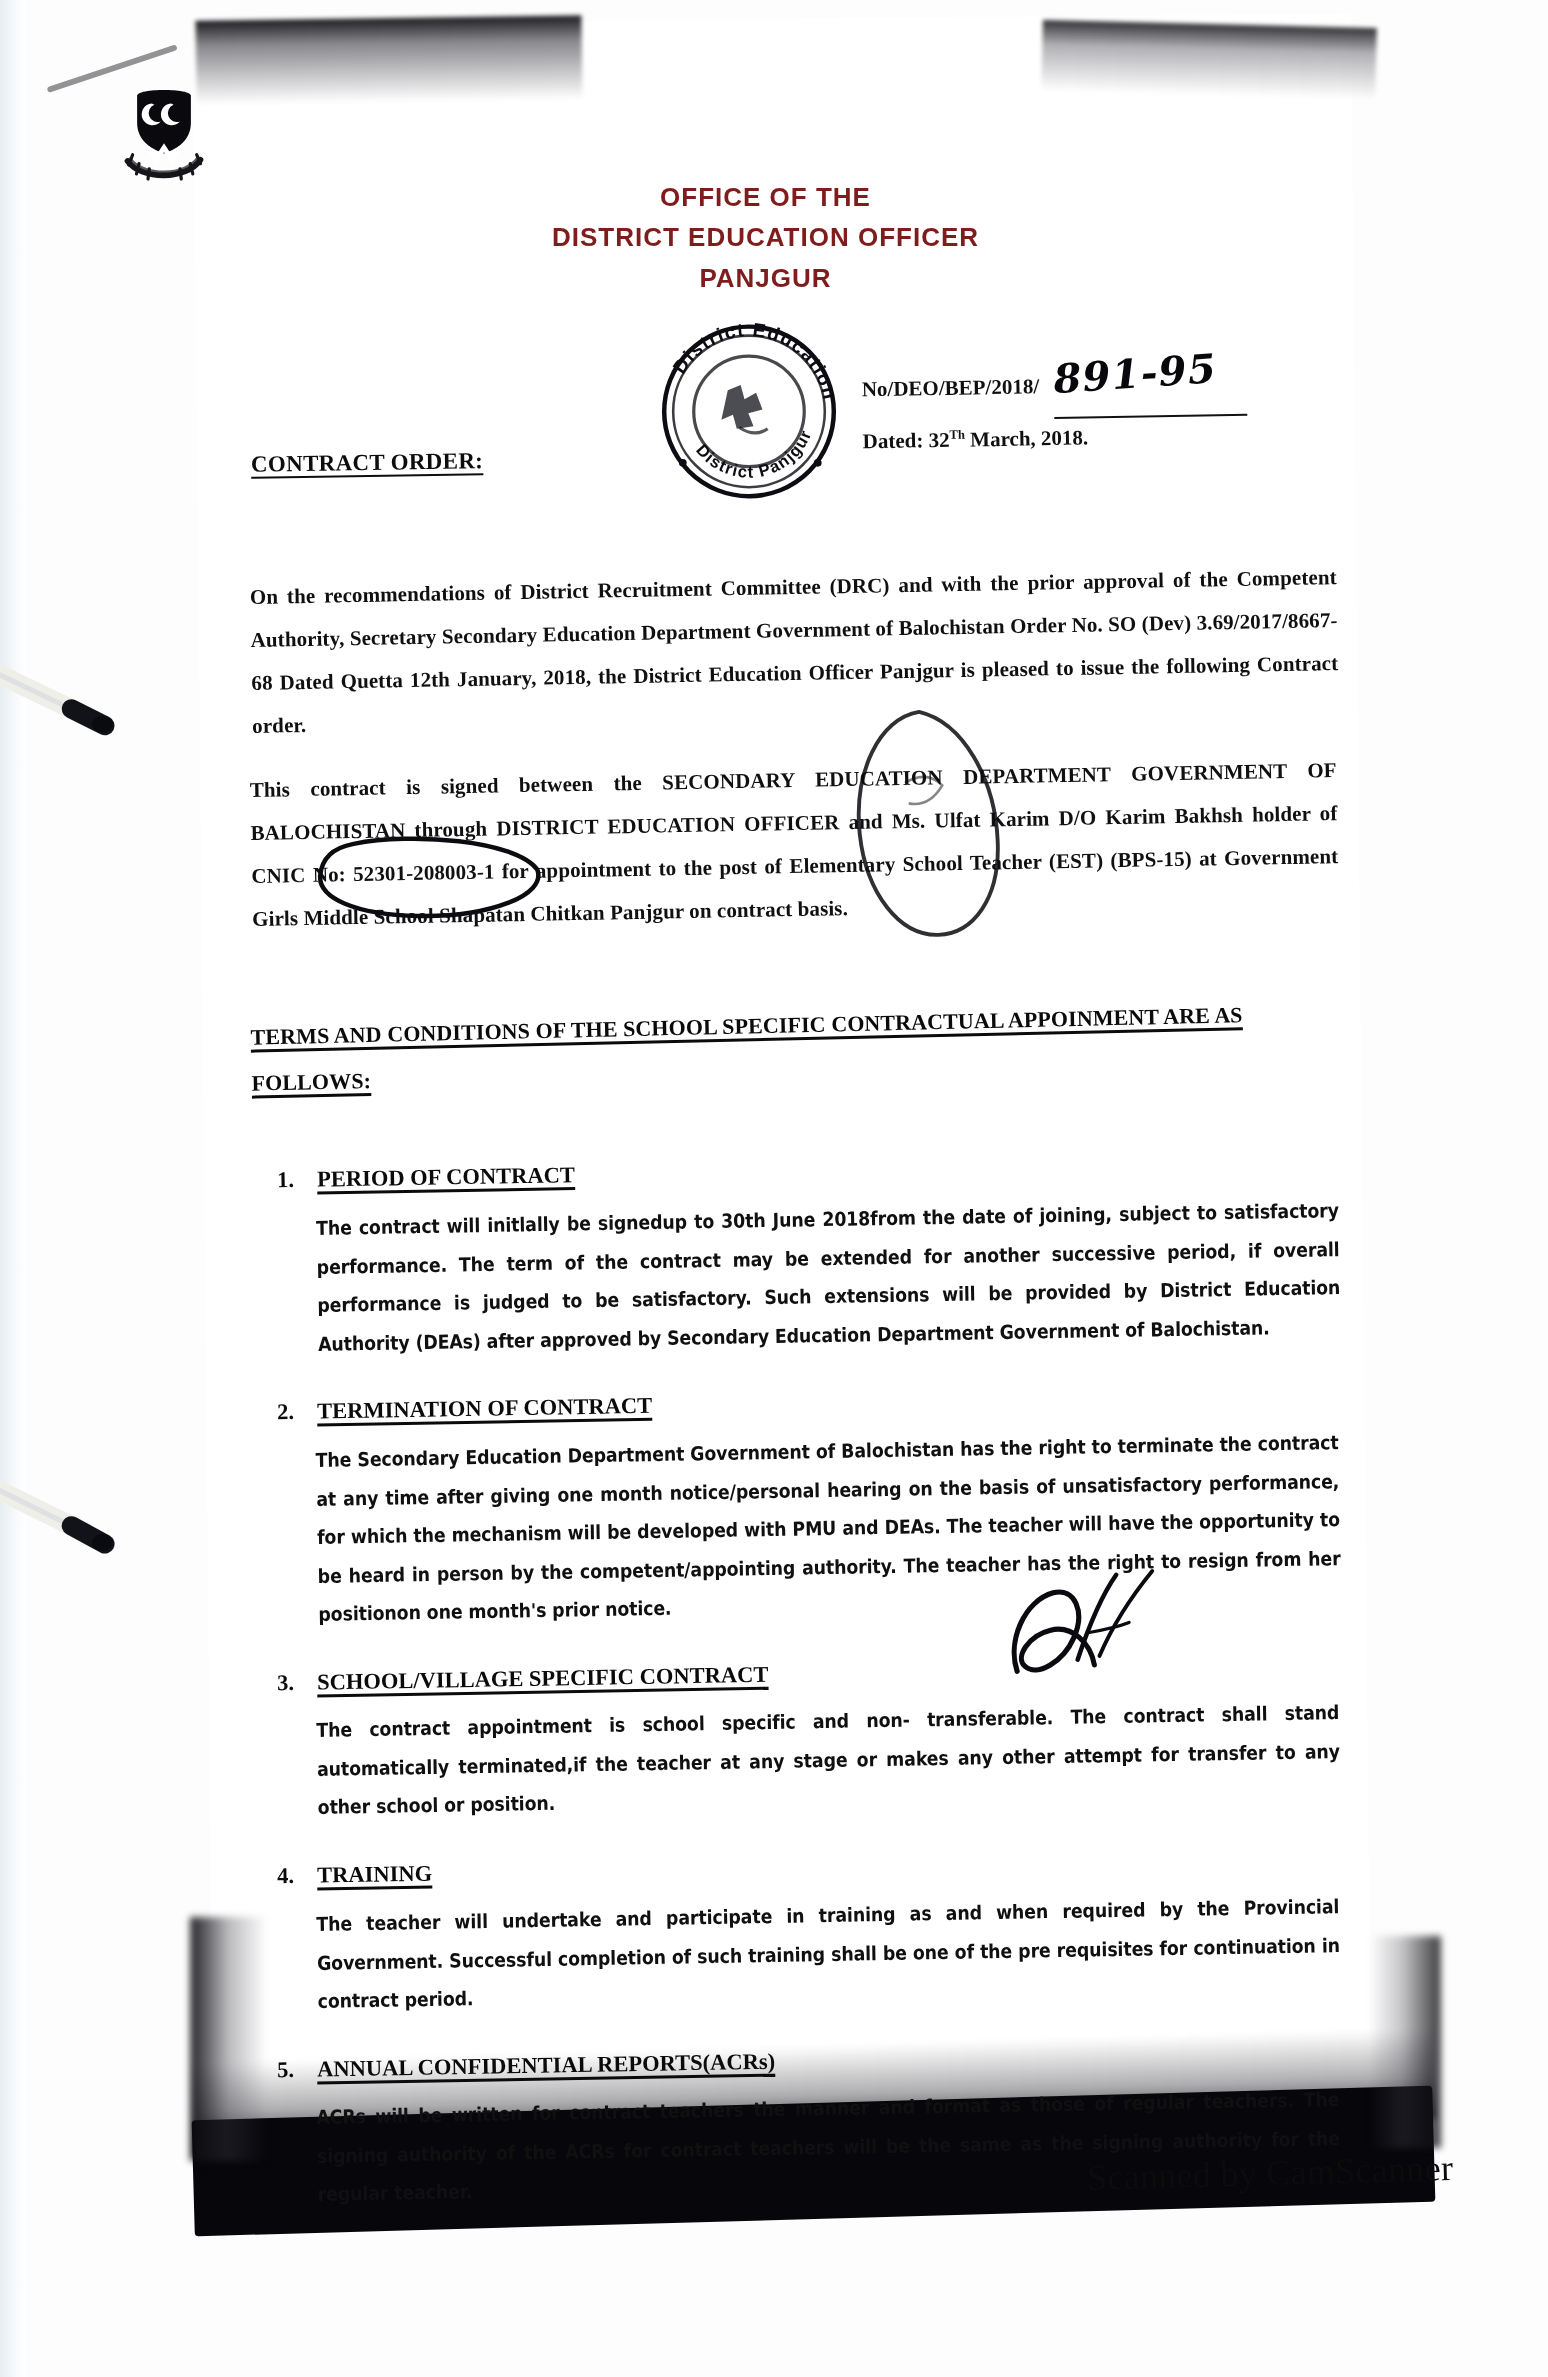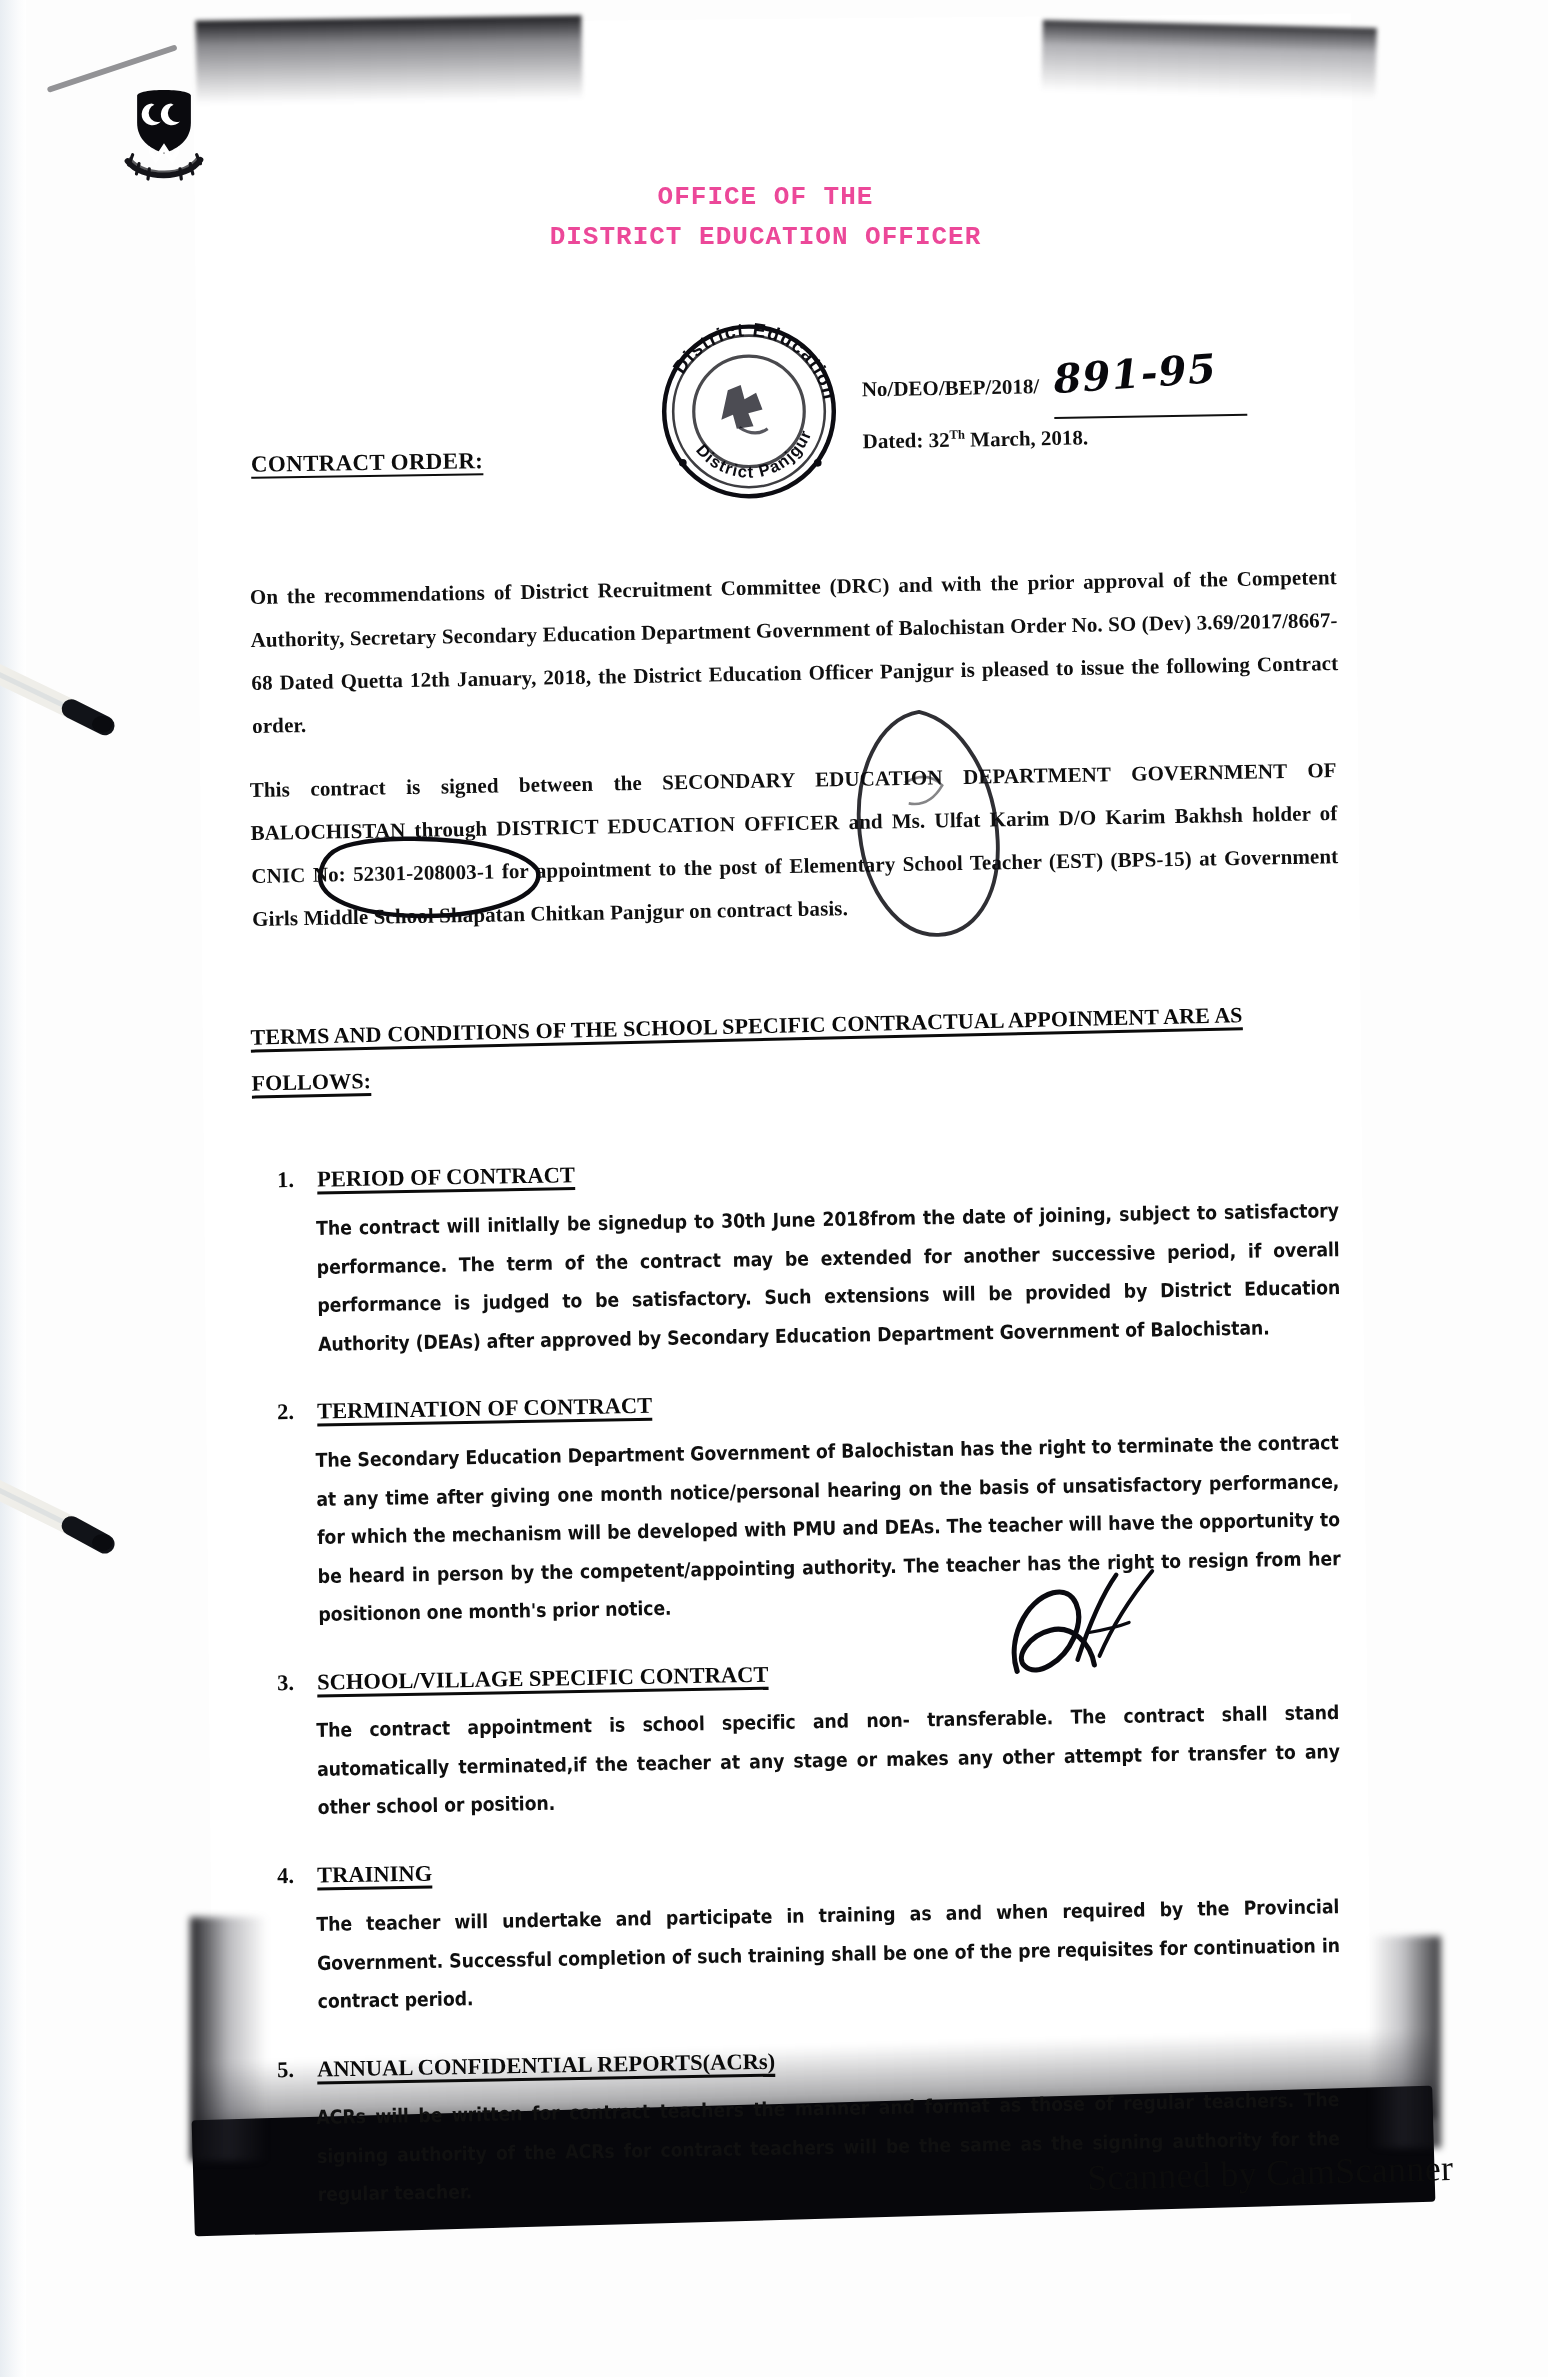--- a/index.html
+++ b/index.html
@@ -136,26 +136,26 @@
   }
 
   .letterhead {
     position: absolute;
     left: 476px;
     top: 177px;
     width: 579px;
     text-align: center;
   }
   .letterhead .lh-line {
-    font-family: Liberation Mono, monospace;
+    font-family: Liberation Sans, sans-serif;
     font-weight: 700;
     font-size: 26px;
     letter-spacing: 1px;
     line-height: 1.55;
-    color: #ec4899;
+    color: #7f1d1d;
     white-space: nowrap;
   }
 
   .seal {
     position: absolute;
     left: 643px;
     top: 299px;
     width: 212px;
     height: 212px;
     pointer-events: none;
@@ -360,20 +360,21 @@
     <path d="M33 72 L54 104 L75 78 L96 104 L117 72 L117 60 C117 86 98 100 75 108 C52 100 33 86 33 60 Z" fill="#ffffff" opacity="0"></path>
     <path d="M52 96 L62 112 L75 92 L88 112 L98 96 L98 108 L88 124 L75 106 L62 124 L52 108 Z" fill="#ffffff"></path>
     <path d="M18 120 C40 150 110 150 132 118" stroke="#15151a" stroke-width="9" fill="none" stroke-linecap="round"></path>
     <path d="M22 116 C44 144 108 144 128 114" stroke="#15151a" stroke-width="4" fill="none" stroke-linecap="round" opacity=".7"></path>
     <path d="M26 110 L20 126 M36 124 L32 140 M52 132 L50 148 M100 132 L102 148 M116 124 L120 140 M126 110 L132 124" stroke="#15151a" stroke-width="5" stroke-linecap="round"></path>
   </svg>
 
   <div class="letterhead">
     <div class="lh-line">OFFICE OF THE</div>
     <div class="lh-line">DISTRICT EDUCATION OFFICER</div>
+    <div class="lh-line">PANJGUR</div>
   </div>
 
   <svg class="seal" viewBox="0 0 330 330">
     <defs>
       <path id="sealTop" d="M48 175 a117 117 0 0 1 234 0" fill="none"></path>
       <path id="sealBot" d="M62 175 a103 103 0 0 0 206 0" fill="none"></path>
     </defs>
     <circle cx="165" cy="175" r="132" fill="none" stroke="#0c0c12" stroke-width="7"></circle>
     <circle cx="165" cy="175" r="118" fill="none" stroke="#0c0c12" stroke-width="4" opacity=".8"></circle>
     <circle cx="165" cy="175" r="86" fill="none" stroke="#0c0c12" stroke-width="5" opacity=".75"></circle>

